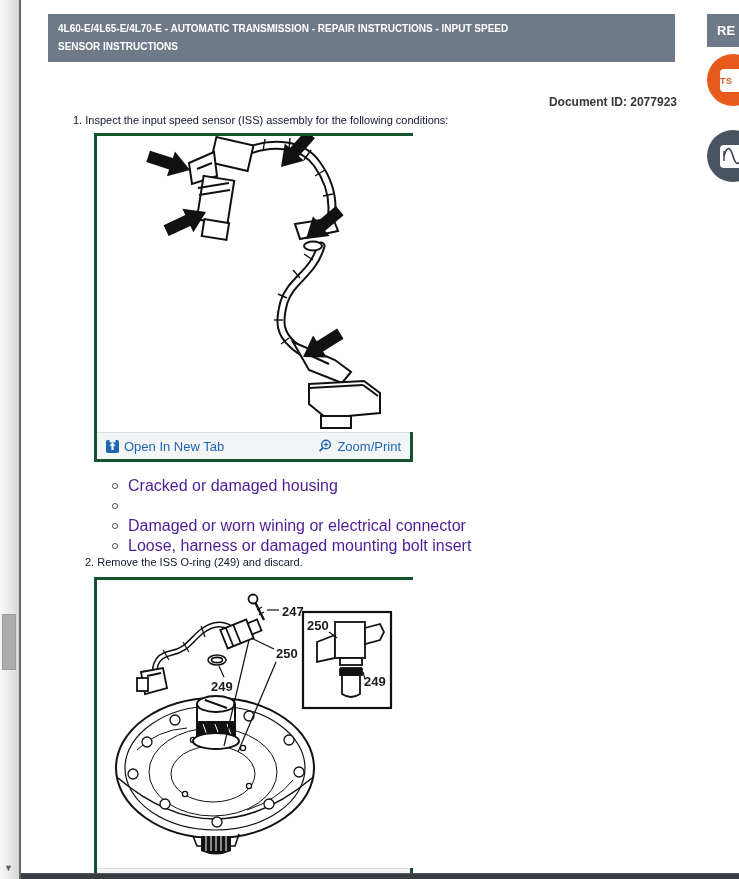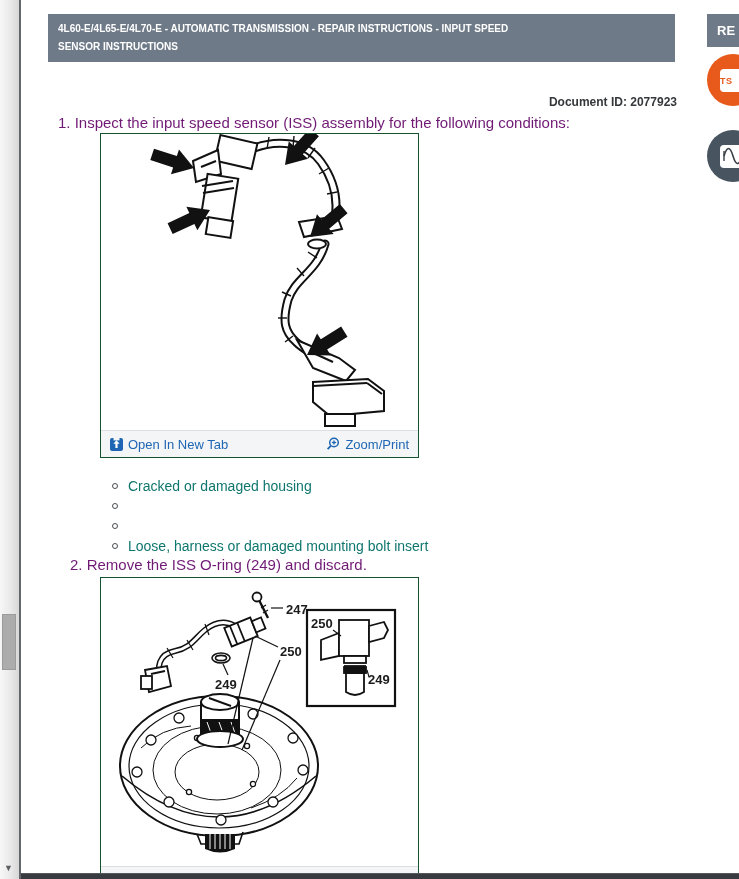--- a/index.html
+++ b/index.html
@@ -15,32 +15,32 @@
   .edge-line{position:absolute;left:19px;top:0;width:2px;height:879px;background:#63676c;}
   .bottom-bar{position:absolute;left:21px;right:0;bottom:0;height:5px;background:#383c40;border-top:1px solid #55595d;z-index:50;}
 
   
   .title-bar{position:absolute;left:48px;top:14px;width:627px;box-sizing:border-box;
     background:#6e7a88;color:#ffffff;font-weight:bold;font-size:10px;line-height:18px;
     padding:6px 10px;}
   .doc-id{position:absolute;left:48px;top:95px;width:629px;text-align:right;
     font-weight:bold;font-size:12px;color:#35383b;}
 
-  .step{position:absolute;left:58px;font-size:15px;color:#701a75;white-space:nowrap;}
+  .step{position:absolute;left:73px;font-size:11px;color:#0f172a;white-space:nowrap;}
   .step1{top:114px;}
   .step2{top:556px;margin-left:12px;}
 
   .bullets{position:absolute;left:112px;top:476px;}
   .bullet-row{display:flex;align-items:center;height:20px;white-space:nowrap;}
   .bullet-dot{width:6px;height:6px;border:1.4px solid #4a4d50;border-radius:50%;
     box-sizing:border-box;margin-right:10px;flex:0 0 auto;}
-  .bullet-text{font-size:14px;color:#0f766e;}
+  .bullet-text{font-size:16px;color:#4c1d95;}
 
   
-  .figure{position:absolute;left:100px;width:319px;border:1px solid #14532d;background:#ffffff;box-sizing:border-box;}
+  .figure{position:absolute;left:94px;width:319px;border:3px solid #14532d;background:#ffffff;box-sizing:border-box;}
   .figure1{top:133px;}
   .figure2{top:577px;}
   .fig-canvas{display:block;background:#ffffff;}
   .fig-footer{height:26px;background:#f3f5f7;border-top:1px solid #dcdfe2;
     display:flex;justify-content:space-between;align-items:center;padding:0 9px;}
   .fig-link{display:flex;align-items:center;gap:5px;color:#1e66b3;font-size:13px;cursor:pointer;text-decoration:none;}
 
   
   .rp-header{position:absolute;left:707px;top:14px;width:32px;height:33px;background:#6e7a88;
     color:#ffffff;font-weight:bold;font-size:13px;line-height:33px;padding-left:10px;box-sizing:content-box;}
@@ -164,20 +164,21 @@
 <div class="bullets">
   <div class="bullet-row">
     <span class="bullet-dot"></span>
     <span class="bullet-text">Cracked or damaged housing</span>
   </div>
   <div class="bullet-row">
     <span class="bullet-dot"></span>
   </div>
   <div class="bullet-row">
     <span class="bullet-dot"></span>
+    <span class="bullet-text">Damaged or worn wining or electrical connector</span>
   </div>
   <div class="bullet-row">
     <span class="bullet-dot"></span>
     <span class="bullet-text">Loose, harness or damaged mounting bolt insert</span>
   </div>
 </div>
 
 <div class="step step2">2. Remove the ISS O-ring (249) and discard.</div>
 
 <div class="figure figure2">

